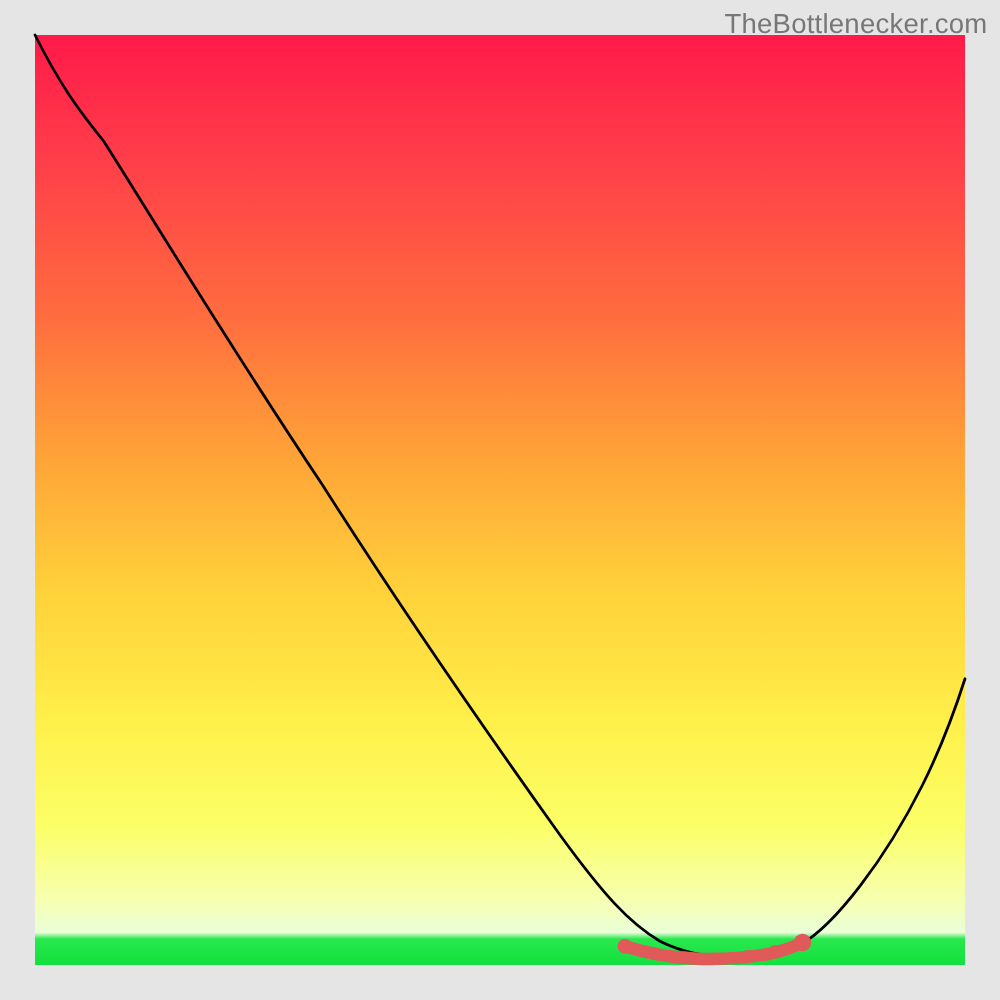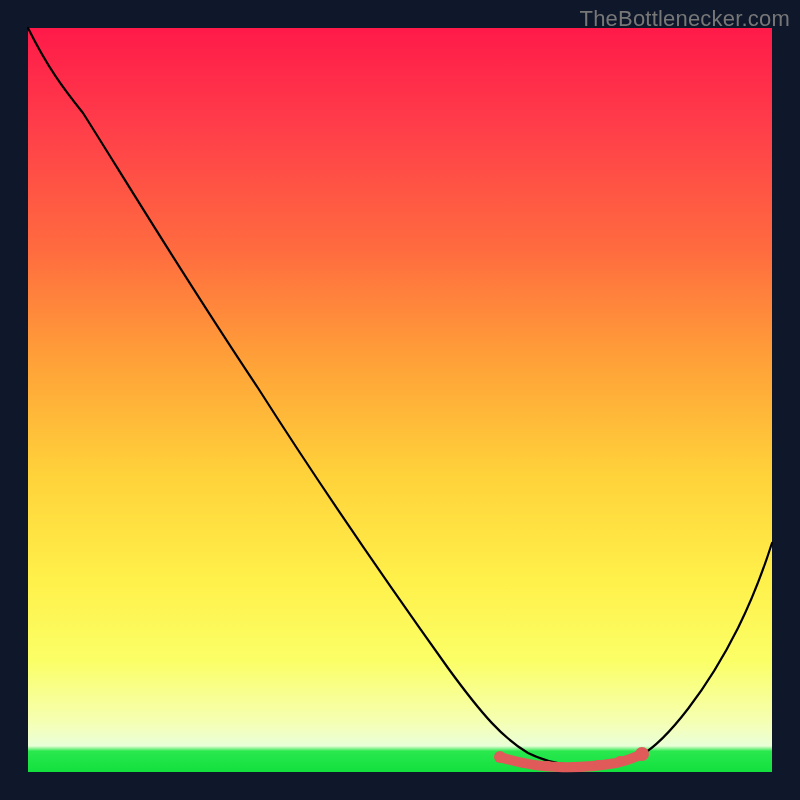--- a/index.html
+++ b/index.html
@@ -10,21 +10,21 @@
     background: #000;
     overflow: hidden;
     font-family: Arial, Helvetica, sans-serif;
   }
   .frame {
     position: absolute;
     left: 0;
     top: 0;
     width: 800px;
     height: 800px;
-    background: #0f172a;
+    background: #e5e5e5;
   }
   .plot {
     position: absolute;
     left: 28px;
     top: 28px;
     width: 744px;
     height: 744px;
     
     background: linear-gradient(
       to bottom,

